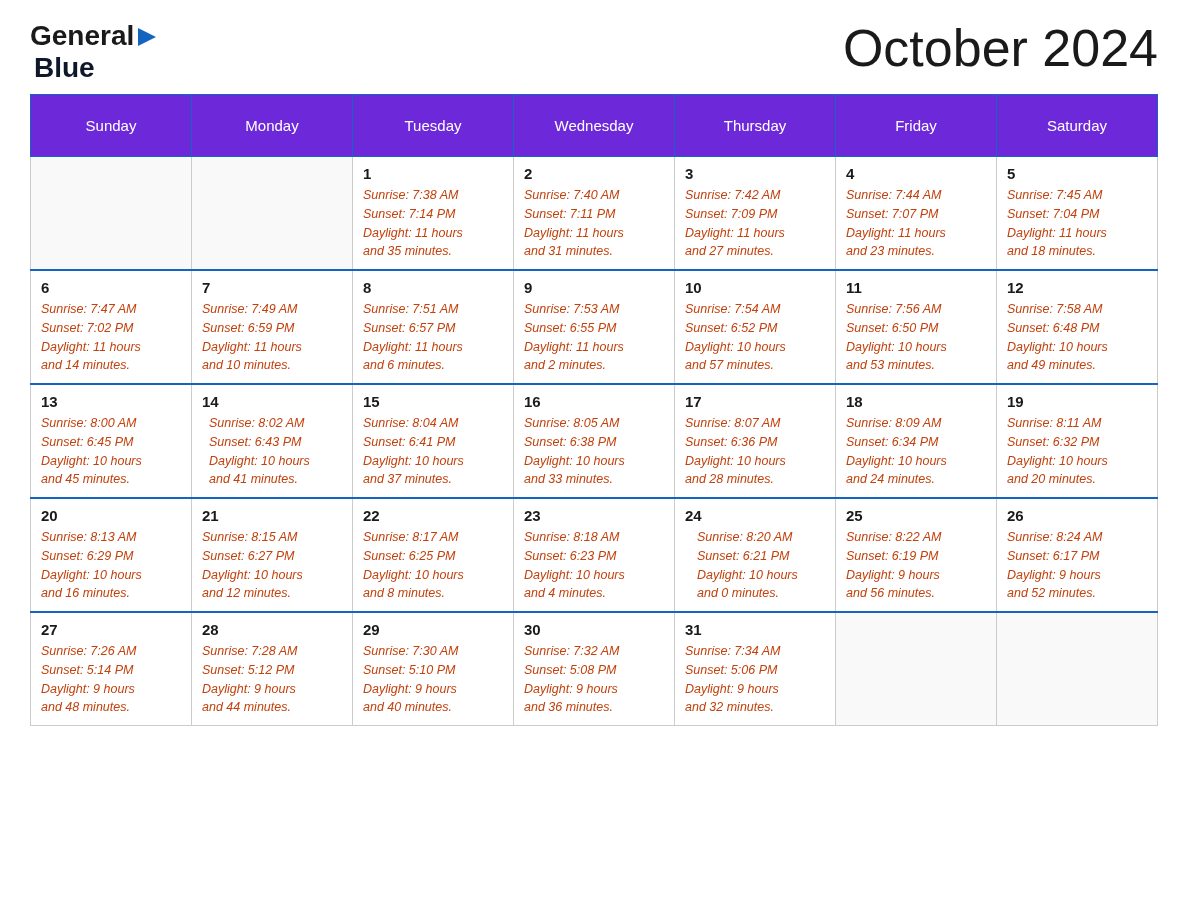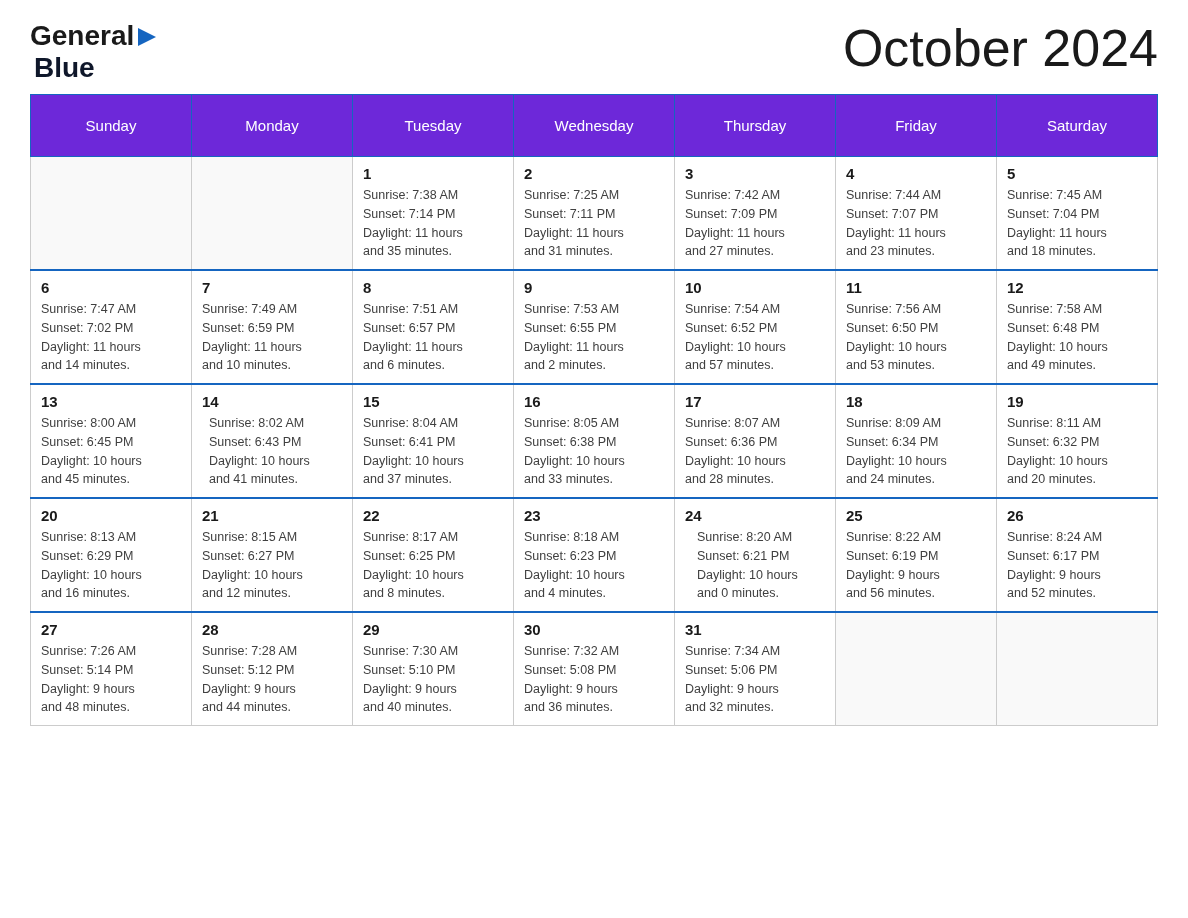--- a/index.html
+++ b/index.html
@@ -65,21 +65,22 @@
     .day-number {
       font-size: 15px;
       font-weight: bold;
       color: #1a1a1a;
       display: block;
       margin-bottom: 4px;
     }
     .day-info {
       font-size: 12.5px;
       line-height: 1.5;
-      color: #404040;
+      color: #c2410c;
+      font-style: italic;
     }
     .empty-cell {
       background: #f9f9f9;
     }
     .row-divider td {
       border-top: 2px solid #1565c0;
     }
   </style>
 </head>
 <body>
@@ -117,21 +118,21 @@
         <td class="empty-cell"></td>
         <td>
           <span class="day-number">1</span>
           <div class="day-info" style="white-space: pre-line;">Sunrise: 7:38 AM
 Sunset: 7:14 PM
 Daylight: 11 hours
 and 35 minutes.</div>
         </td>
         <td>
           <span class="day-number">2</span>
-          <div class="day-info" style="white-space: pre-line;">Sunrise: 7:25 AM
+          <div class="day-info" style="white-space: pre-line;">Sunrise: 7:40 AM
 Sunset: 7:11 PM
 Daylight: 11 hours
 and 31 minutes.</div>
         </td>
         <td>
           <span class="day-number">3</span>
           <div class="day-info" style="white-space: pre-line;">Sunrise: 7:42 AM
 Sunset: 7:09 PM
 Daylight: 11 hours
 and 27 minutes.</div>

